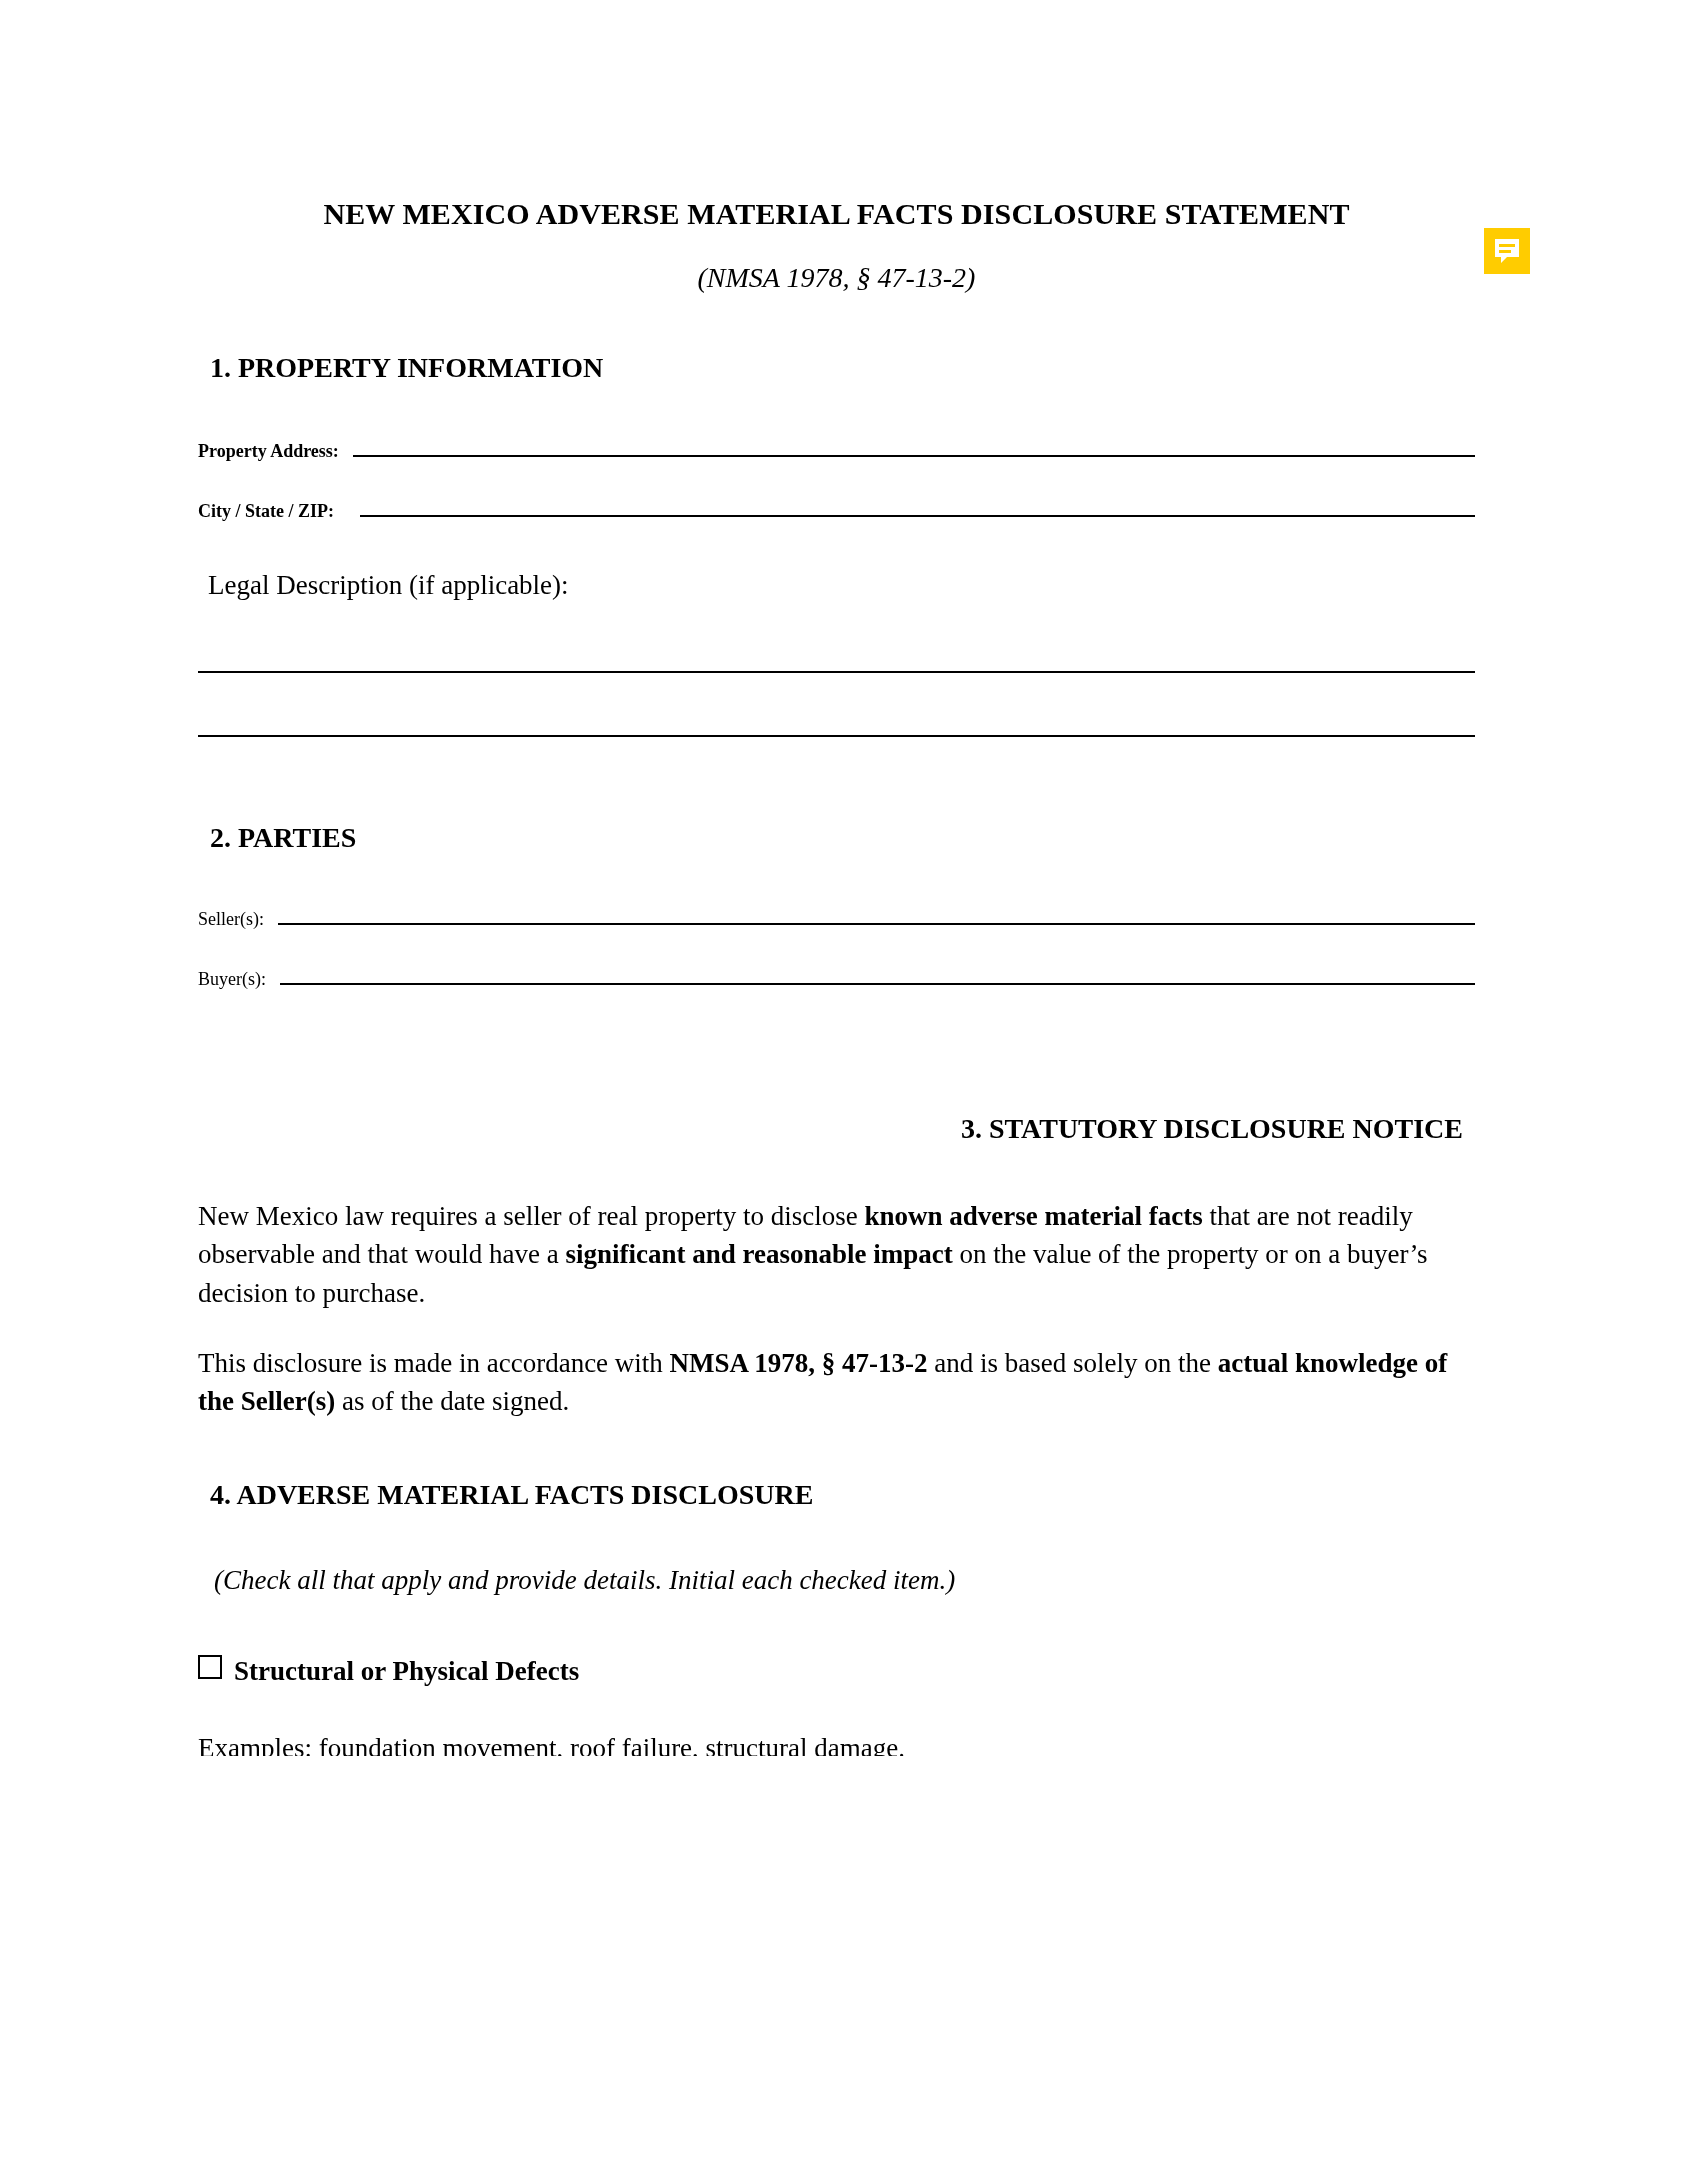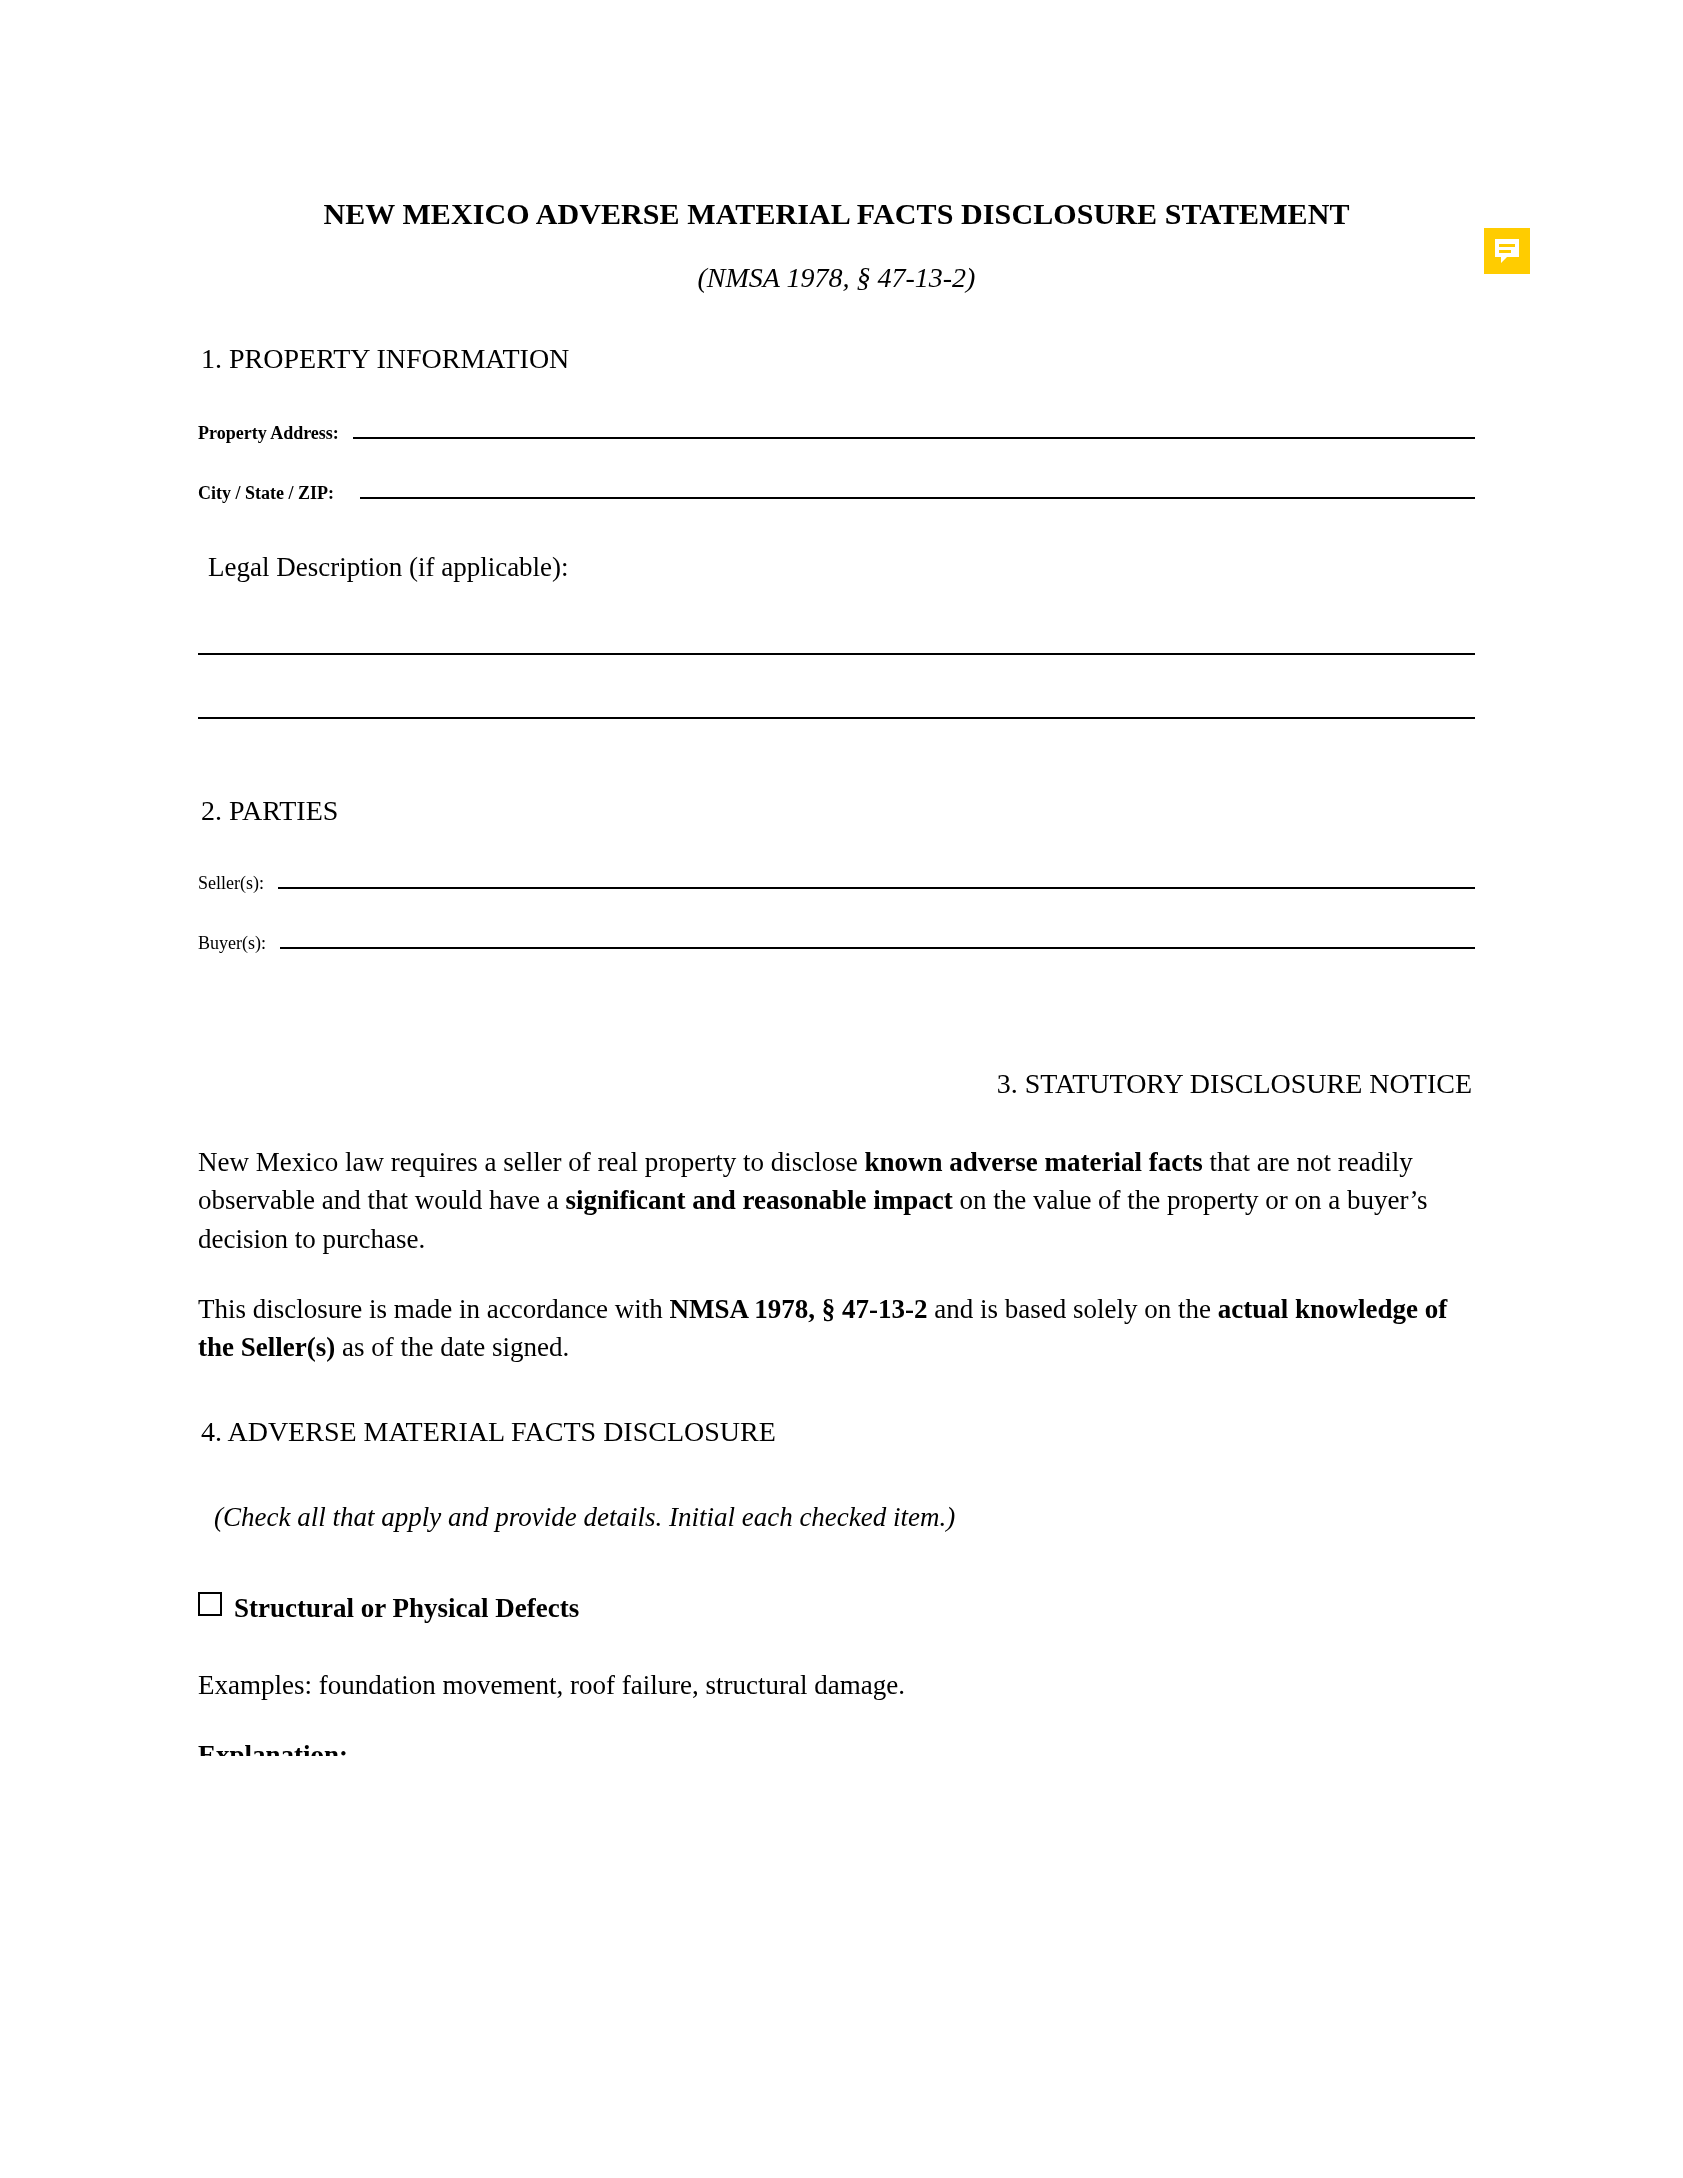--- a/index.html
+++ b/index.html
@@ -52,23 +52,23 @@
     top: 228px;
     width: 46px;
     height: 46px;
     background: #ffcc00;
     display: block;
   }
   .comment-icon svg { display: block; }
 
   
   .section-heading {
-    font-weight: normal;
+    font-weight: bold;
     font-size: 28px;
-    margin: 3px;
+    margin: 12px;
     line-height: 1.3;
   }
   .h-prop  { padding-top: 43px; }
   .h-parties { padding-top: 71px; }
   .h-statutory { padding-top: 107px; text-align: right; }
   .h-adverse { padding-top: 44px; }
 
   
   .field-row {
     display: flex;

